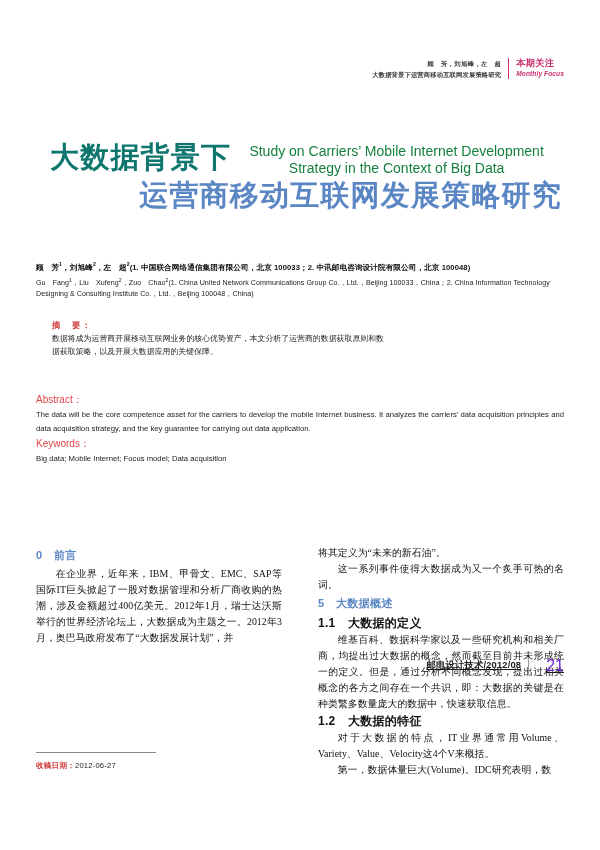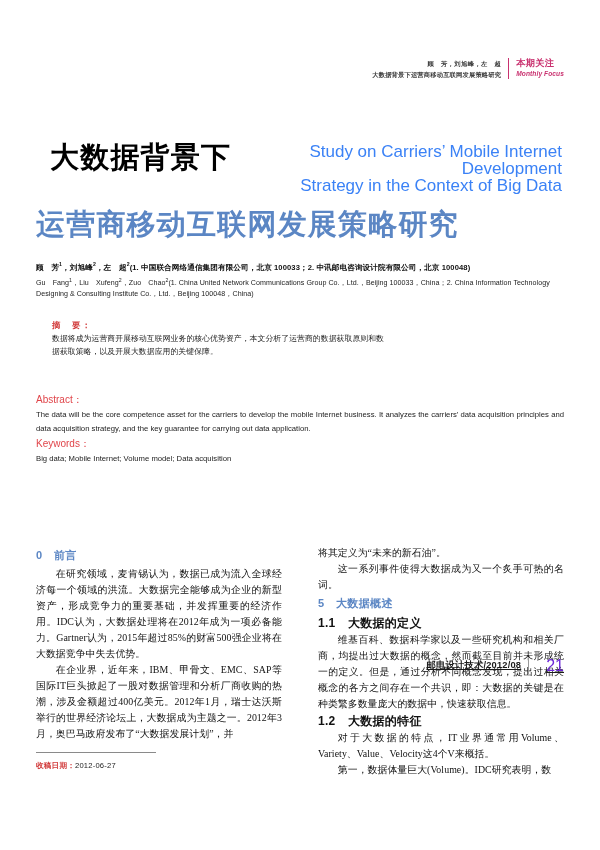--- a/index.html
+++ b/index.html
@@ -83,44 +83,45 @@
   }
   .title-row1 {
     display: flex;
     align-items: flex-start;
   }
   .title-cn1 {
     font-family: "Liberation Sans", sans-serif;
     font-weight: 700;
     font-size: 29px;
     letter-spacing: 1.2px;
-    color: #000000;
+    color: #0f766e;
     line-height: 34px;
     white-space: nowrap;
     padding-left: 14px;
   }
   .title-en {
     flex: 1;
     font-family: "Liberation Sans", sans-serif;
-    font-size: 17px;
-    color: #3b82f6;
+    font-size: 14px;
+    color: #15803d;
     line-height: 17px;
-    text-align: right;
+    text-align: center;
     padding-top: 3px;
     padding-right: 2px;
   }
   .title-cn2 {
     font-family: "Liberation Sans", sans-serif;
     font-weight: 700;
     font-size: 29px;
     letter-spacing: 1.2px;
     color: #5b86c4;
     line-height: 36px;
+    text-align: right;
     white-space: nowrap;
-    margin-top: 12px;
+    margin-top: 0;
     padding-right: 2px;
   }
 
   
   .authors {
     position: absolute;
     left: 36px;
     top: 258px;
     width: 528px;
   }
@@ -326,27 +327,26 @@
     <div class="cn-abstract">
       <div class="sec-label-red u">摘　要：</div>
       <div class="cn-body">数据将成为运营商开展移动互联网业务的核心优势资产，本文分析了运营商的数据获取原则和数据获取策略，以及开展大数据应用的关键保障。</div>
     </div>
   </div>
 
   <div class="en-block">
     <div class="en-head">Abstract：</div>
     <div class="en-body">The data will be the core competence asset for the carriers to develop the mobile Internet business. It analyzes the carriers’ data acquisition principles and data acquisition strategy, and the key guarantee for carrying out data application.</div>
     <div class="en-head">Keywords：</div>
-    <div class="en-body">Big data; Mobile Internet; Volume model; Data acquisition</div>
+    <div class="en-body">Big data; Mobile Internet; Focus model; Data acquisition</div>
   </div>
 
   <div class="cols">
     <div class="col" id="col-left">
         <div class="h1-blue">0　前言</div>
-        <p class="body">在研究领域，麦肯锡认为，数据已成为流入全球经济每一个领域的洪流。大数据完全能够成为企业的新型资产，形成竞争力的重要基础，并发挥重要的经济作用。IDC认为，大数据处理将在2012年成为一项必备能力。Gartner认为，2015年超过85%的财富500强企业将在大数据竞争中失去优势。</p>
         <p class="body">在企业界，近年来，IBM、甲骨文、EMC、SAP等国际IT巨头掀起了一股对数据管理和分析厂商收购的热潮，涉及金额超过400亿美元。2012年1月，瑞士达沃斯举行的世界经济论坛上，大数据成为主题之一。2012年3月，奥巴马政府发布了“大数据发展计划”，并</p>
       </div>
     <div class="col" id="col-right">
         <p class="body cont">将其定义为“未来的新石油”。</p>
         <p class="body">这一系列事件使得大数据成为又一个炙手可热的名词。</p>
         <div class="h1-blue">5　大数据概述</div>
         <div class="h2-black">1.1　大数据的定义</div>
         <p class="body">维基百科、数据科学家以及一些研究机构和相关厂商，均提出过大数据的概念，然而截至目前并未形成统一的定义。但是，通过分析不同概念发现，提出过相关概念的各方之间存在一个共识，即：大数据的关键是在种类繁多数量庞大的数据中，快速获取信息。</p>
         <div class="h2-black">1.2　大数据的特征</div>
         <p class="body">对于大数据的特点，IT业界通常用Volume、Variety、Value、Velocity这4个V来概括。</p>

